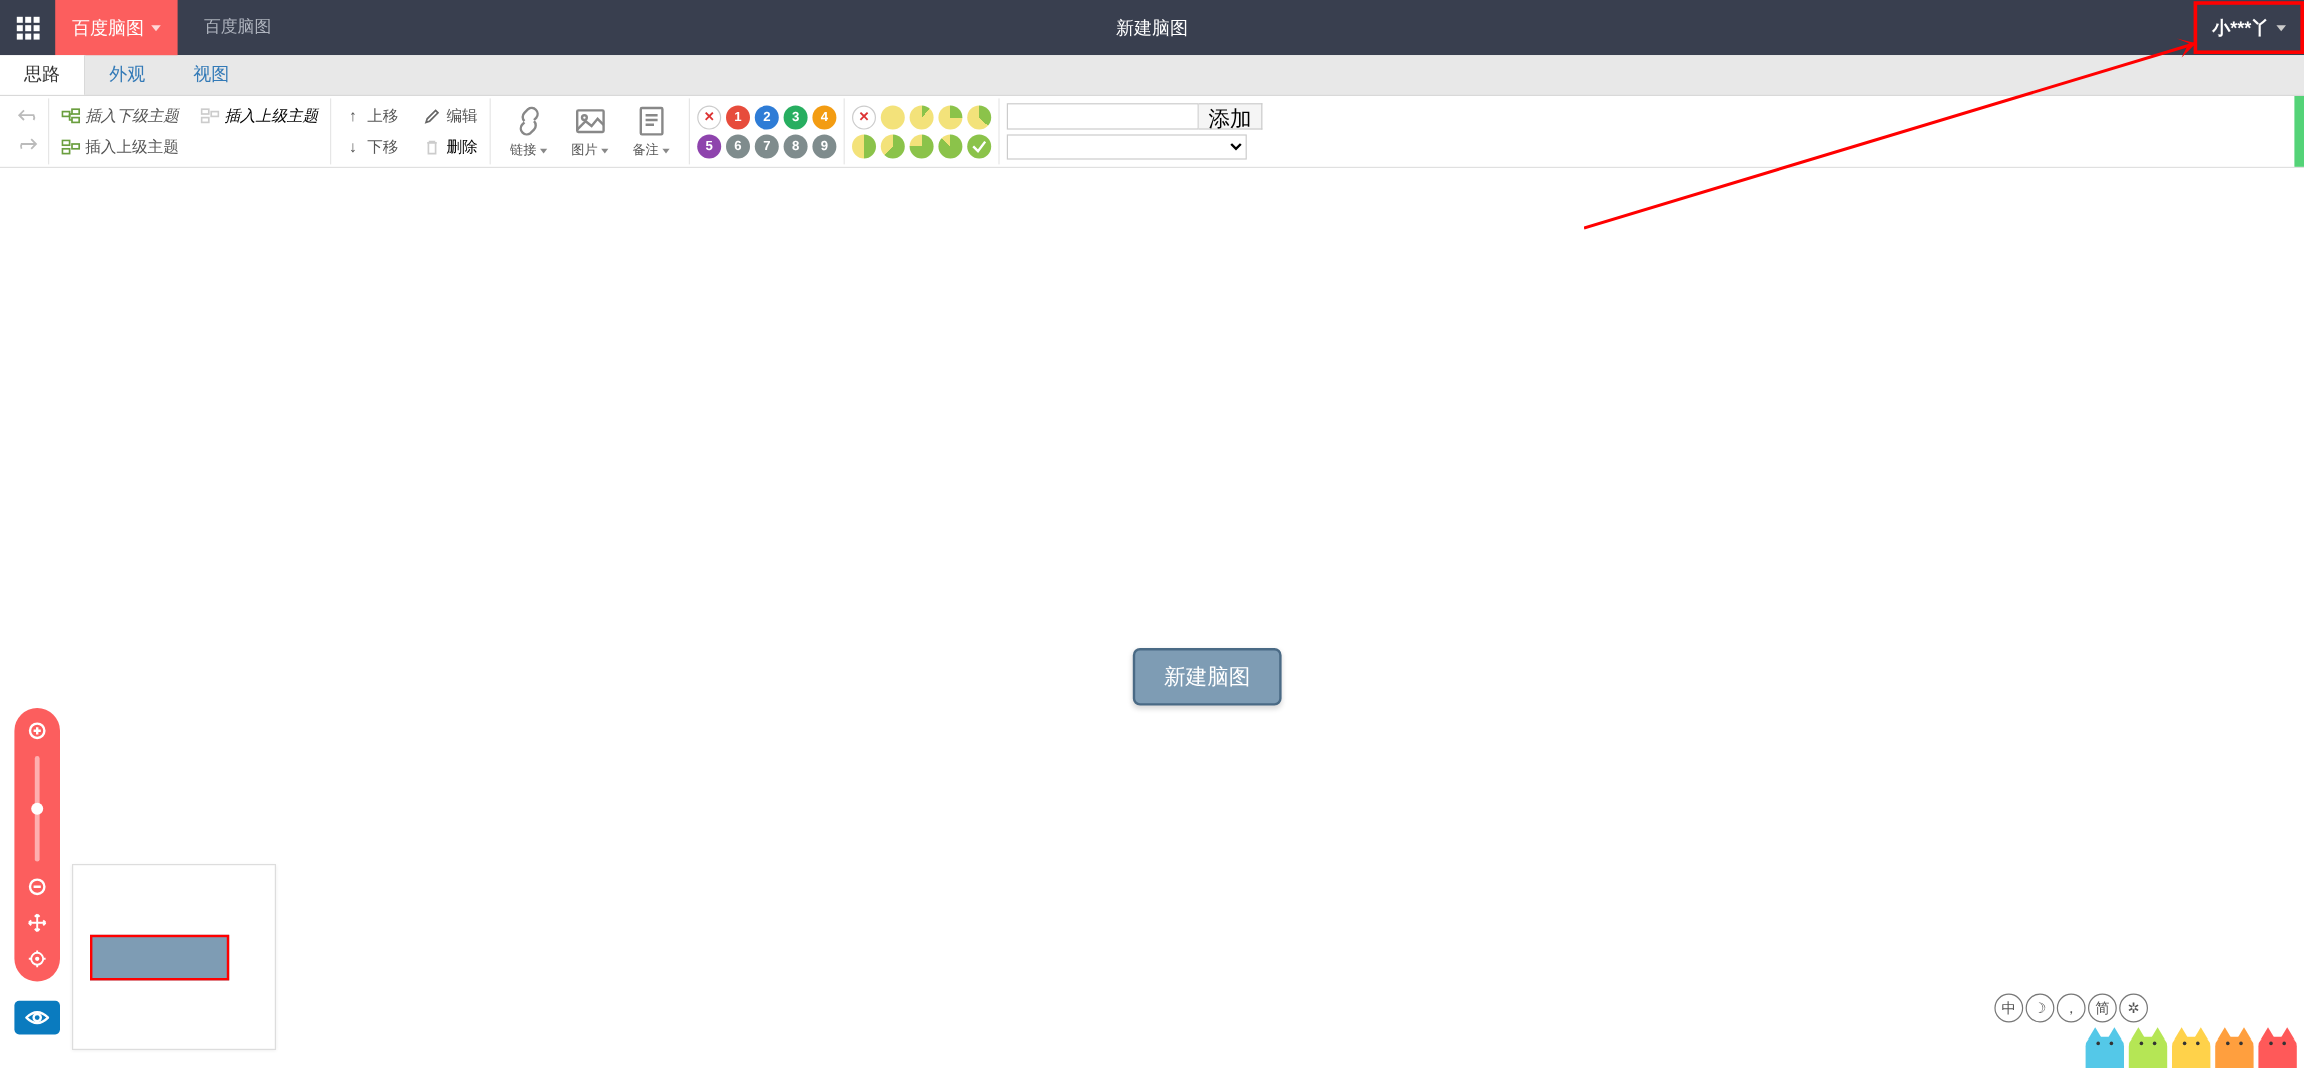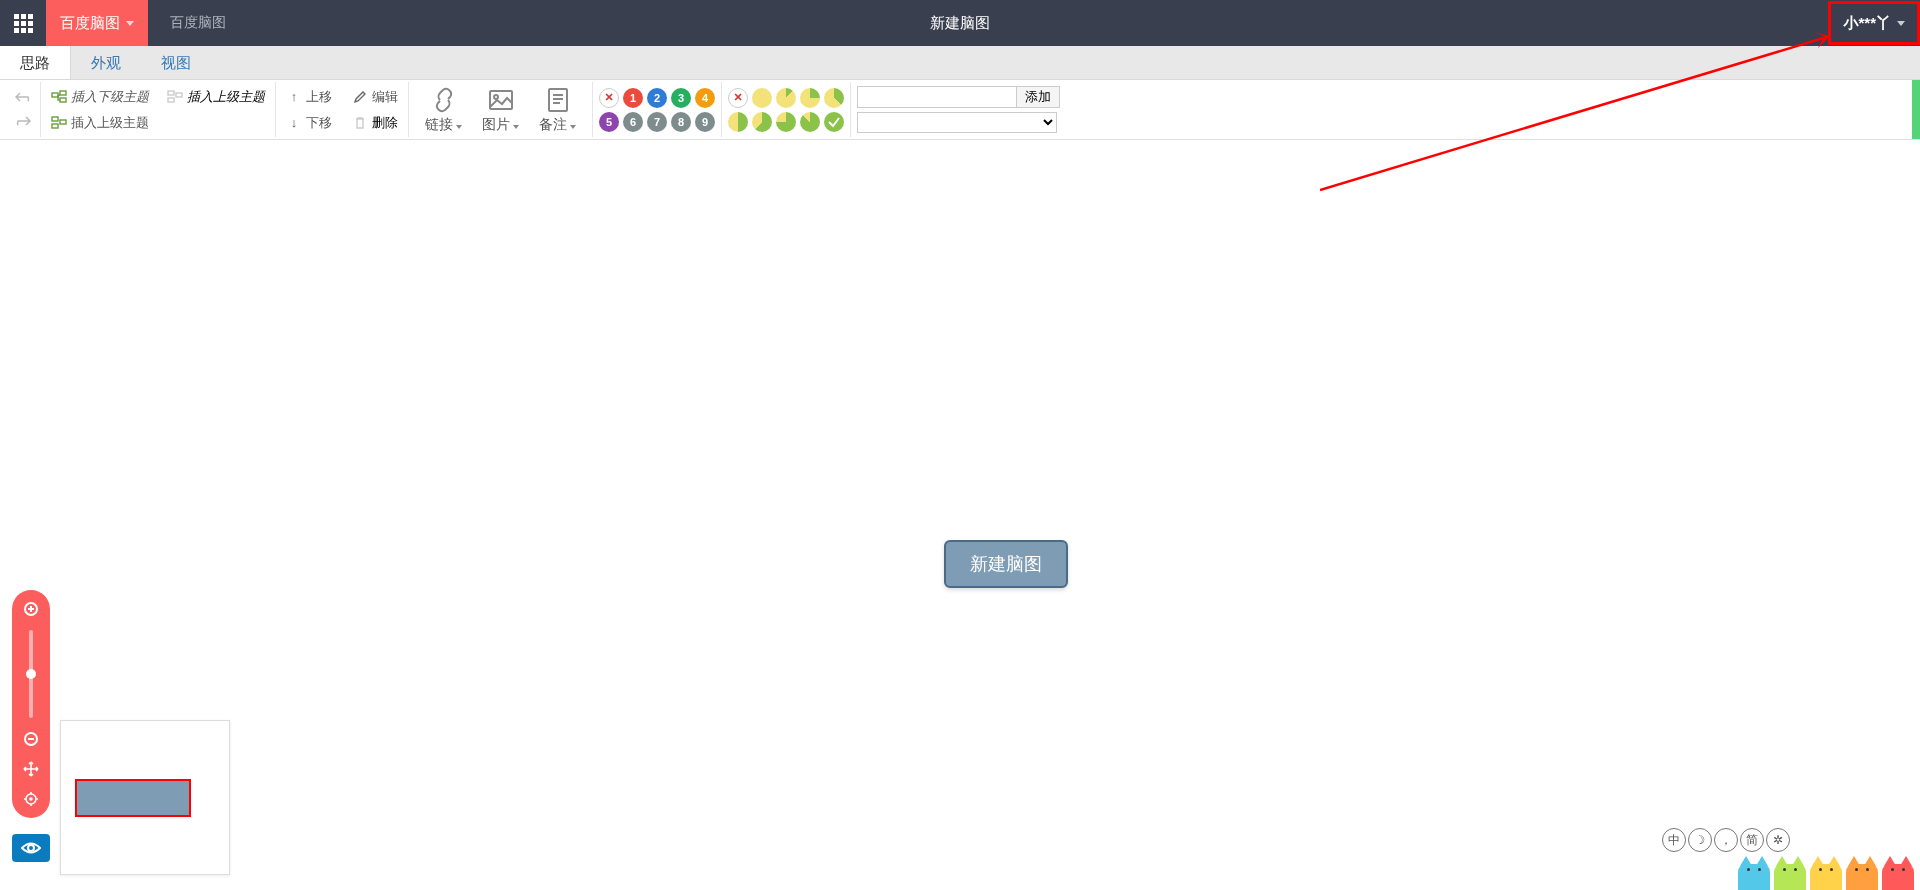--- a/index.html
+++ b/index.html
@@ -26,33 +26,33 @@
 .toolbar { height: 60px; background: #fff; border-bottom: 1px solid #e0e0e0; display: flex; align-items: stretch; padding: 2px 6px; position: relative; }
 .tool-group { display: flex; flex-direction: column; justify-content: center; padding: 0 6px; border-right: 1px solid #e6e6e6; }
 .tool-group.no-border { border-right: none; }
 .tool-col { display: flex; flex-direction: column; gap: 4px; }
 .tool-row { display: flex; align-items: center; gap: 4px; font-size: 13px; color: #555; cursor: pointer; white-space: nowrap; padding: 2px 4px; }
 .tool-row.disabled { color: #000000; cursor: default; }
 .tool-row .ic { width: 16px; height: 16px; display: inline-flex; align-items: center; justify-content: center; }
 .history-col { padding: 0 8px; display: flex; flex-direction: column; justify-content: center; gap: 6px; border-right: 1px solid #e6e6e6; }
 .history-col svg { stroke: #bbb; }
 
-.big-btn { display: flex; flex-direction: column; align-items: center; justify-content: center; padding: 0 10px; cursor: pointer; font-size: 14px; color: #555; gap: 2px; }
+.big-btn { display: flex; flex-direction: column; align-items: center; justify-content: center; padding: 0 10px; cursor: pointer; font-size: 11px; color: #555; gap: 2px; }
 .big-btn .bic { width: 28px; height: 28px; display: flex; align-items: center; justify-content: center; }
 .dd-caret { width: 0; height: 0; border-left: 3px solid transparent; border-right: 3px solid transparent; border-top: 4px solid #888; display: inline-block; margin-left: 3px; }
 
 .badge-row { display: flex; gap: 4px; padding: 2px 0; }
 .badge { width: 20px; height: 20px; border-radius: 50%; display: flex; align-items: center; justify-content: center; font-size: 11px; font-weight: bold; color: #fff; cursor: pointer; }
 .badge.x { background: #fff; border: 1px solid #ccc; color: #d33; }
 .pie { width: 20px; height: 20px; border-radius: 50%; cursor: pointer; position: relative; }
 
 .tag-area { padding: 4px 6px; display: flex; flex-direction: column; gap: 4px; }
 .tag-input-row { display: flex; }
 .tag-input { width: 160px; height: 22px; border: 1px solid #ccc; font-size: 13px; padding: 0 4px; }
-.tag-add { height: 22px; border: 1px solid #ccc; border-left: none; background: #f5f5f5; font-size: 13px; padding: 0 8px; cursor: pointer; }
+.tag-add { height: 22px; border: 1px solid #ccc; border-left: none; background: #f5f5f5; font-size: 18px; padding: 0 8px; cursor: pointer; }
 .tag-select { width: 200px; height: 22px; border: 1px solid #ccc; background: #fff; font-size: 13px; }
 
 .right-handle { position: absolute; right: 0; top: 0; width: 8px; height: 100%; background: #54d377; }
 
 
 .canvas { position: absolute; left: 0; right: 0; top: 140px; bottom: 0; background: #fff; }
 .node { position: absolute; left: 944px; top: 400px; background: #7e9cb4; color: #fff; border: 2px solid #4a6a85; border-radius: 6px; padding: 10px 24px; font-size: 18px; box-shadow: 0 2px 4px rgba(0,0,0,0.15); }
 
 
 .zoom { position: absolute; left: 12px; top: 590px; width: 38px; background: #fc5e5e; border-radius: 19px; display: flex; flex-direction: column; align-items: center; padding: 6px 0; gap: 4px; }

